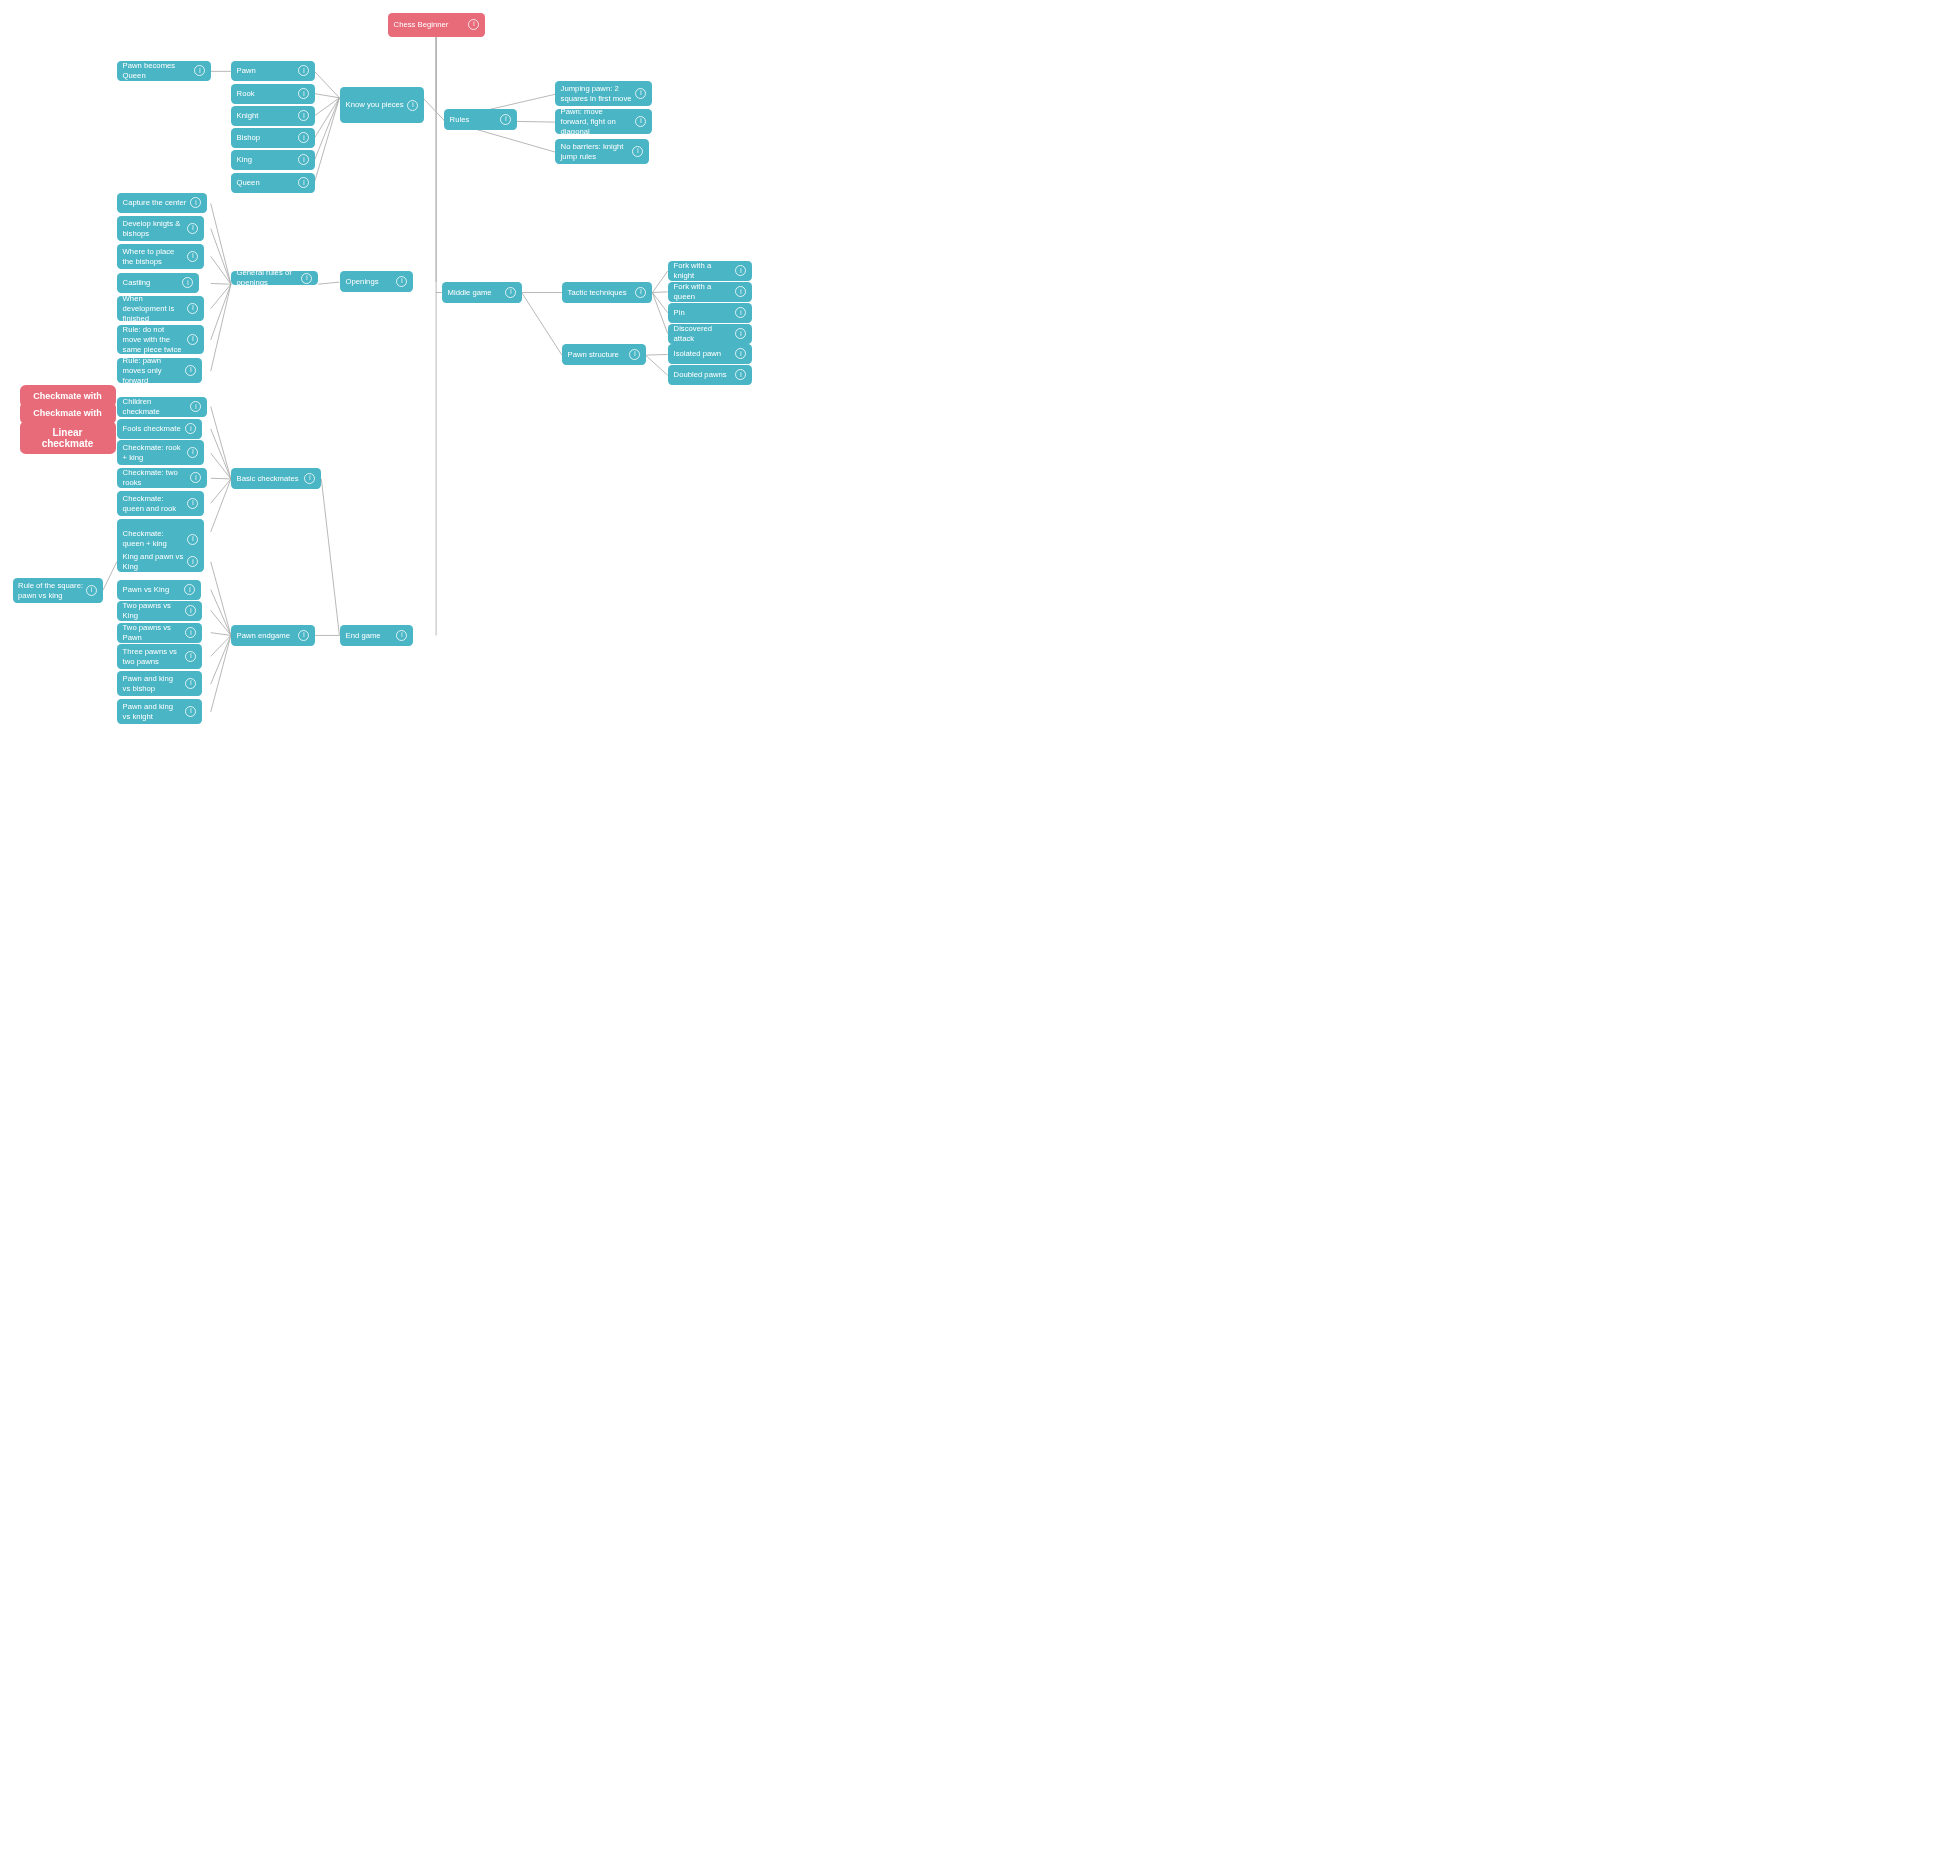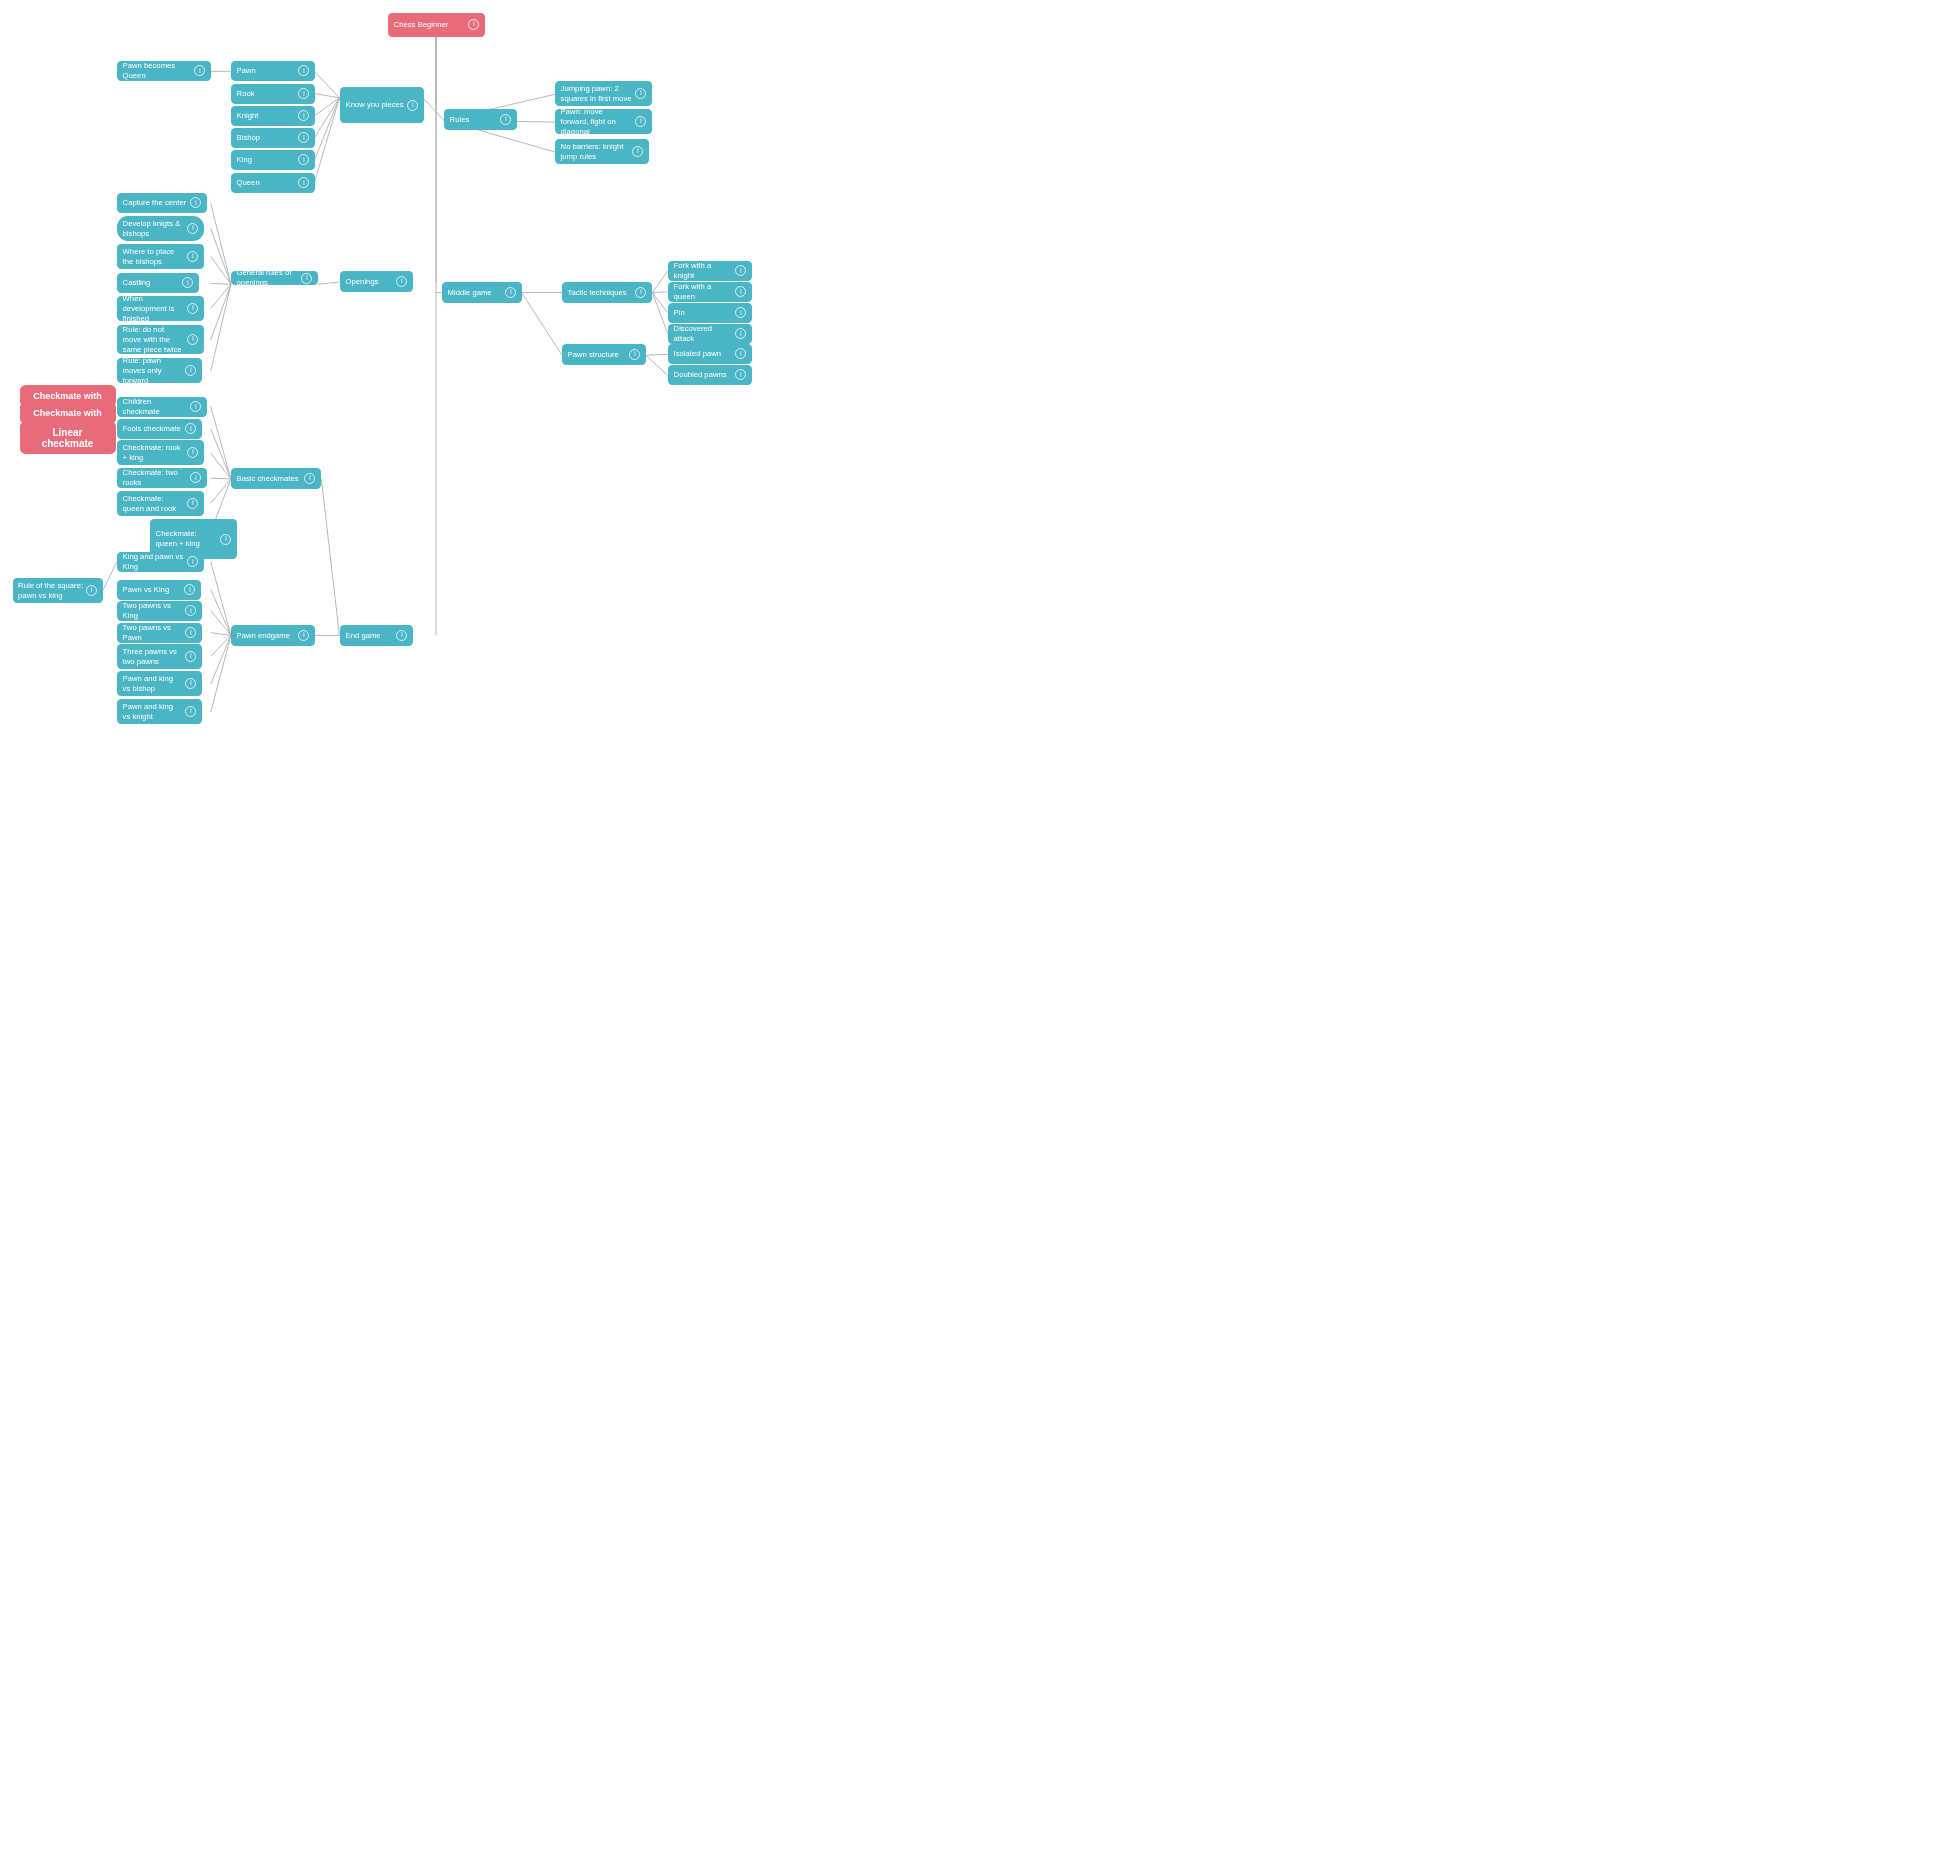--- a/index.html
+++ b/index.html
@@ -214,21 +214,21 @@
 
   <div class="node node-teal" style="left:231px;top:271px;width:87px;height:14px;">
     <span class="node-text">General rules of openings</span>
     <span class="node-info">i</span>
   </div>
 
   <div class="node node-teal" style="left:117px;top:193px;width:90px;height:19.5px;">
     <span class="node-text">Capture the center</span>
     <span class="node-info">i</span>
   </div>
-  <div class="node node-teal" style="left:117px;top:216px;width:87px;height:25px;border-radius:11px;">
+  <div class="node node-teal" style="left:117px;top:216px;width:87px;height:25px;">
     <span class="node-text">Develop knigts &amp; bishops</span>
     <span class="node-info">i</span>
   </div>
   <div class="node node-teal" style="left:117px;top:244px;width:87px;height:25px;">
     <span class="node-text">Where to place the bishops</span>
     <span class="node-info">i</span>
   </div>
   <div class="node node-teal" style="left:117px;top:273px;width:82px;height:19.5px;">
     <span class="node-text">Castling</span>
     <span class="node-info">i</span>
@@ -305,21 +305,21 @@
     <span class="node-info">i</span>
   </div>
   <div class="node node-teal" style="left:117px;top:468px;width:90px;height:19.5px;">
     <span class="node-text">Checkmate: two rooks</span>
     <span class="node-info">i</span>
   </div>
   <div class="node node-teal" style="left:117px;top:491px;width:87px;height:25px;">
     <span class="node-text">Checkmate: queen and rook</span>
     <span class="node-info">i</span>
   </div>
-  <div class="node node-teal" style="left:117px;top:519px;width:87px;height:40px;margin-left:33px;">
+  <div class="node node-teal" style="left:117px;top:519px;width:87px;height:40px;">
     <span class="node-text">Checkmate: queen + king</span>
     <span class="node-info">i</span>
   </div>
 
   <div class="highlight-box" style="left:19.5px;top:385px;width:96px;height:22px;font-size:9px;">
     <span>Checkmate with</span>
   </div>
   <div class="highlight-box" style="left:19.5px;top:402px;width:96px;height:22px;font-size:9px;">
     <span>Checkmate with</span>
   </div>

